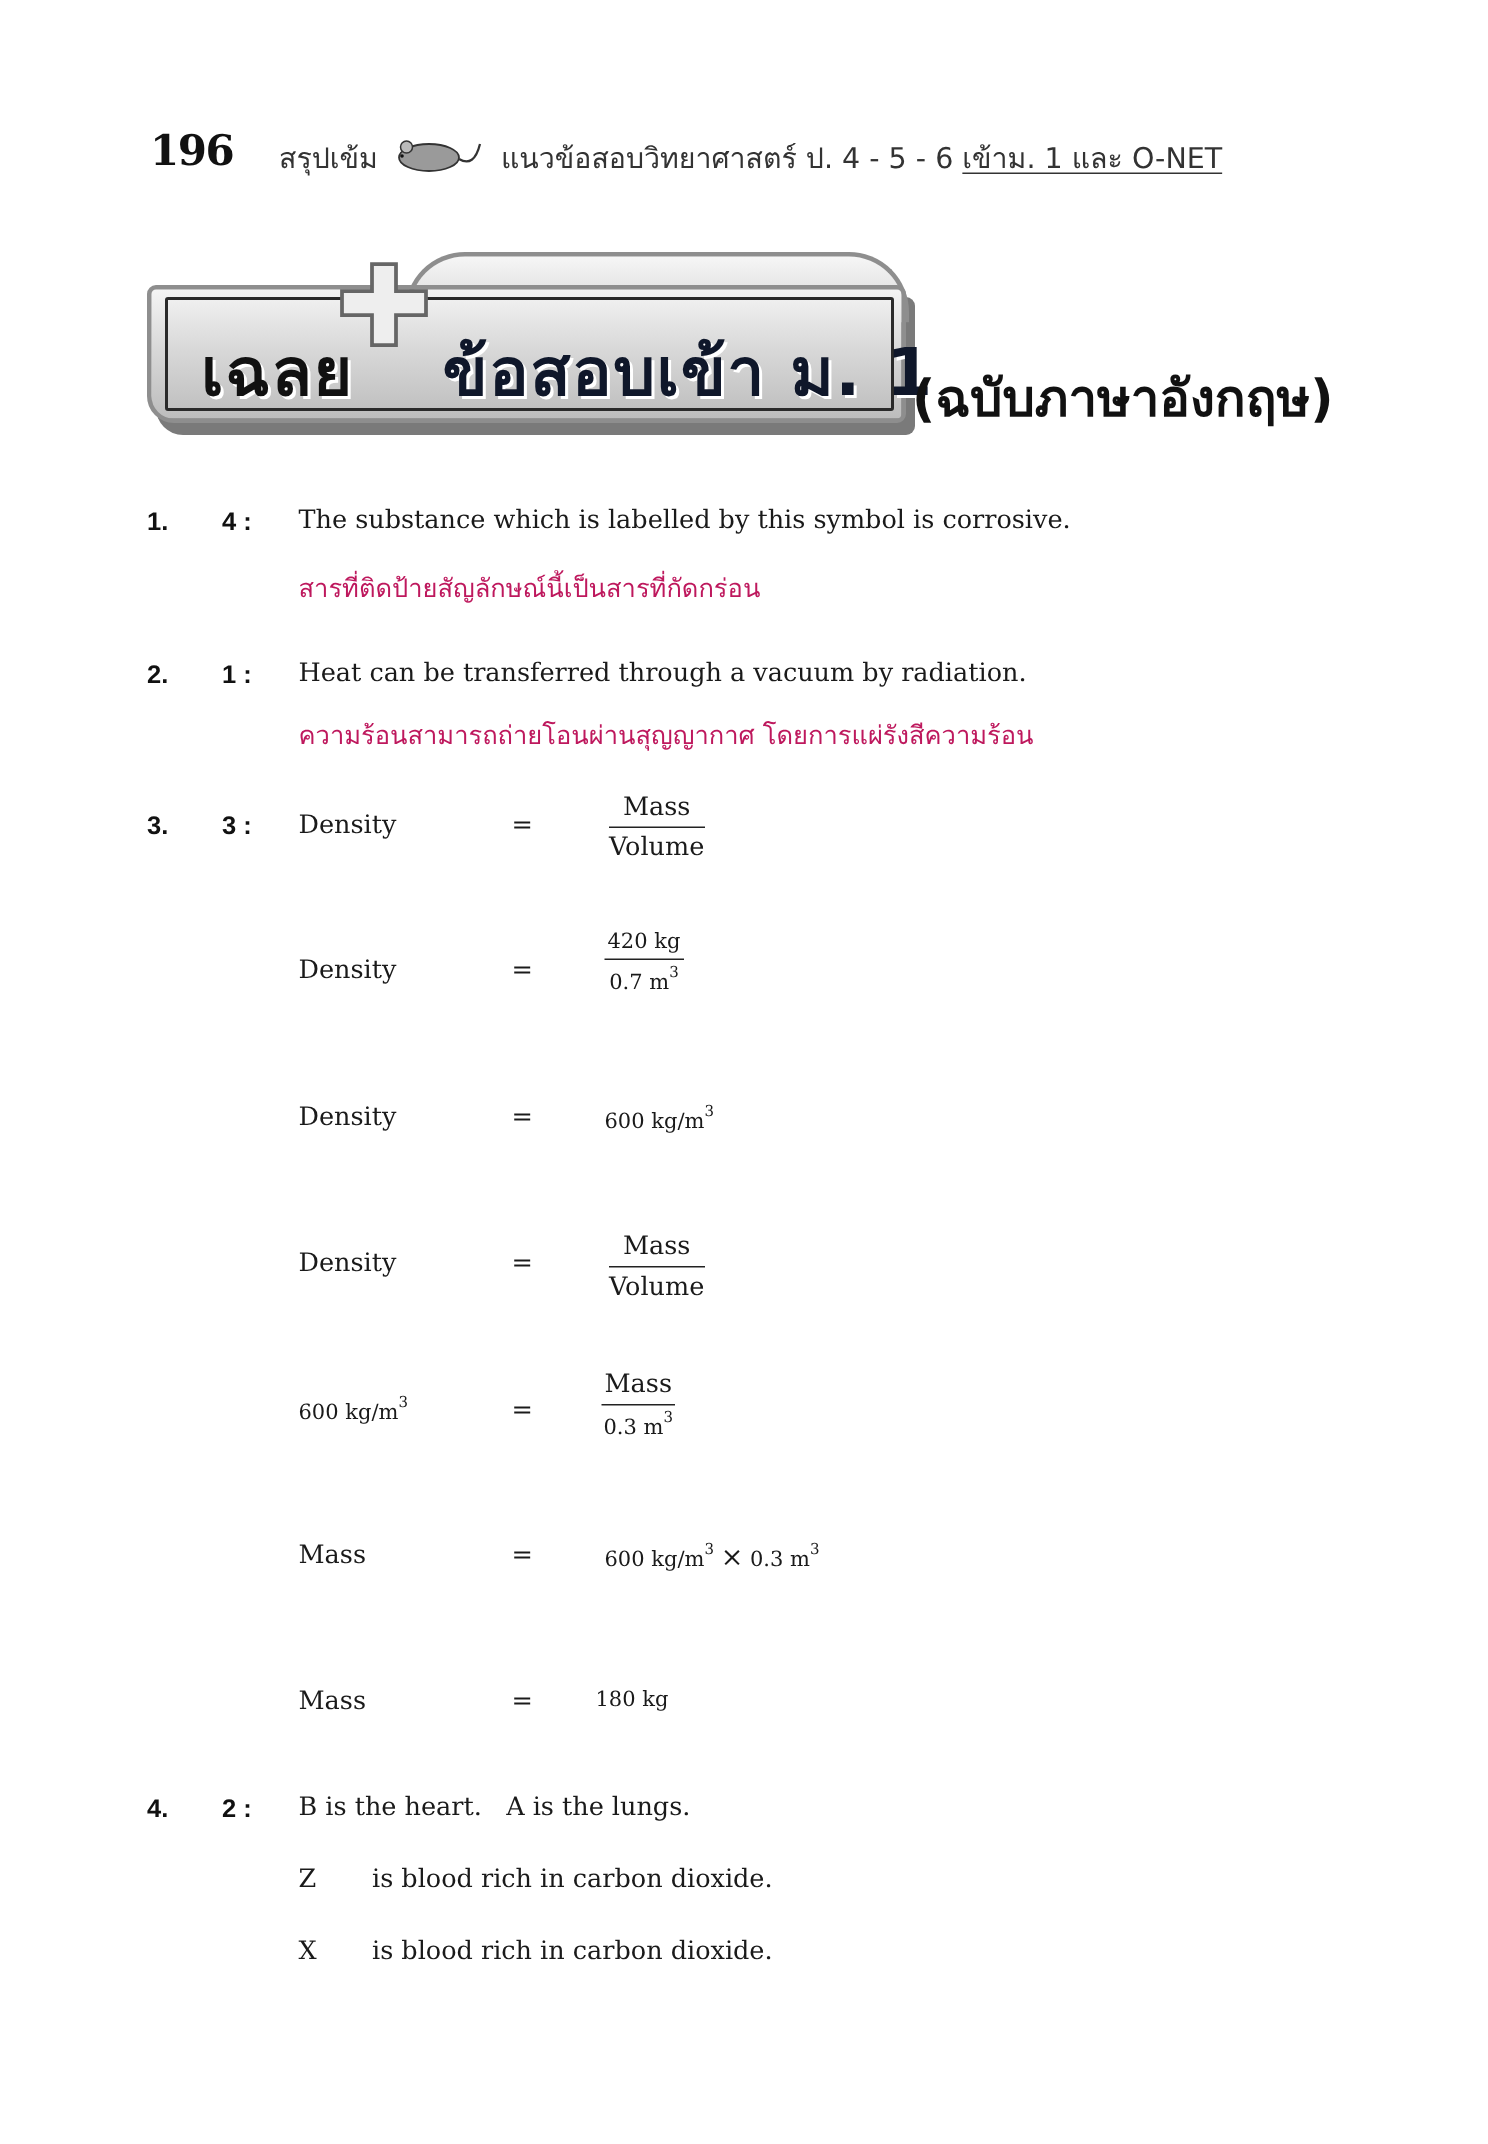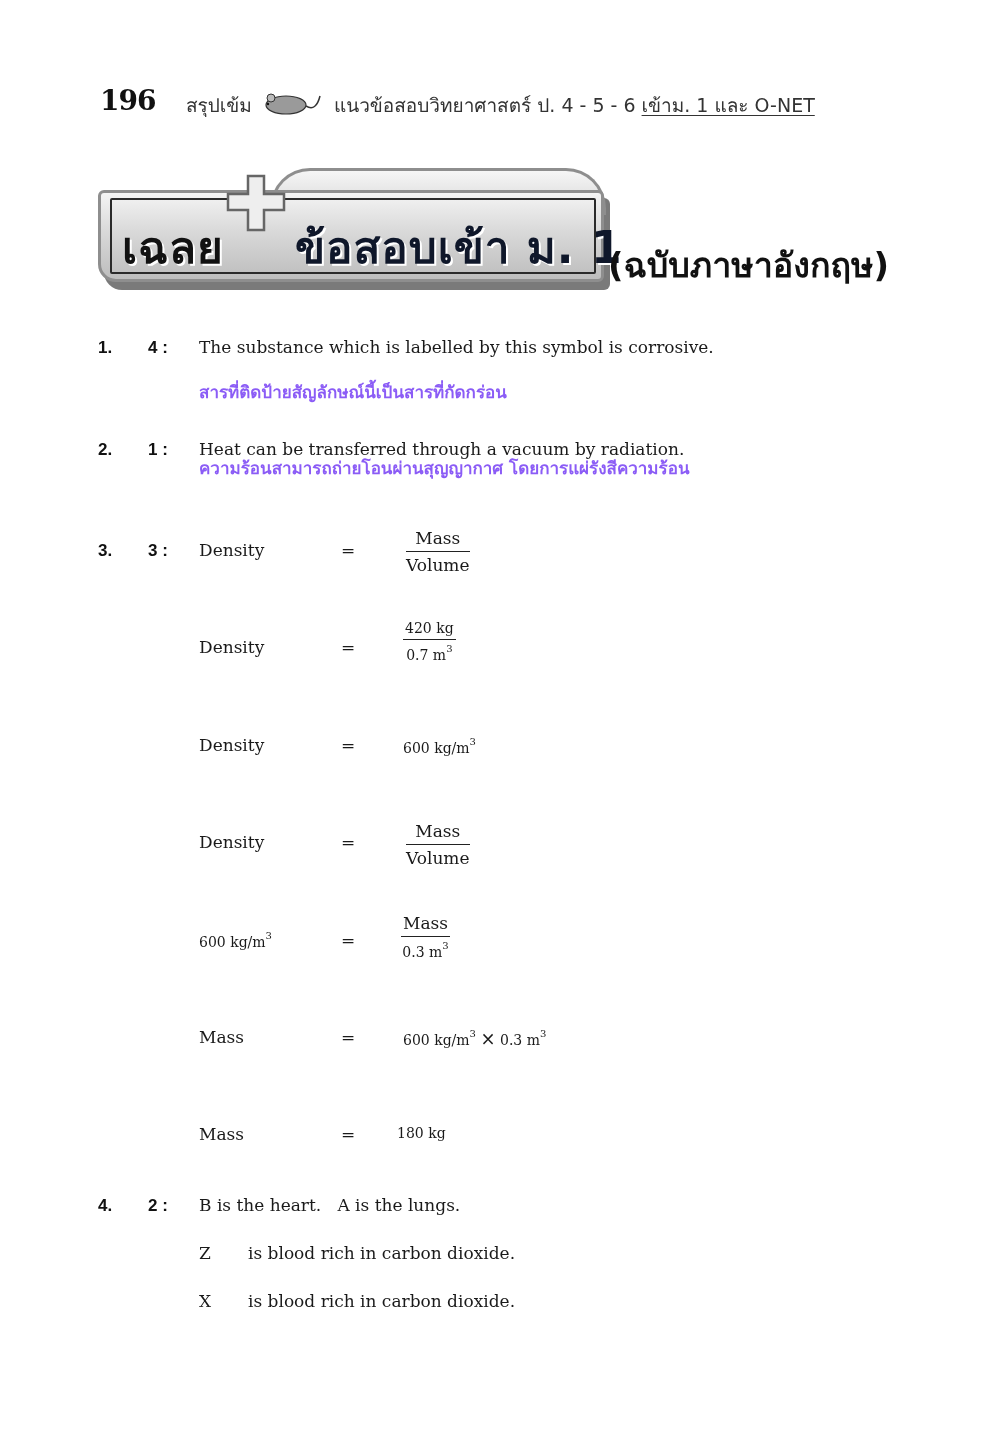--- a/index.html
+++ b/index.html
@@ -34,41 +34,41 @@
   .banner-inner {
     left: 110px; top: 198px; width: 486px; height: 76px;
     border: 2px solid #2a2a2a; box-sizing: border-box; border-radius: 2px;
   }
   .cloud {
     left: 270px; top: 168px; width: 330px; height: 44px;
     background: linear-gradient(180deg, #f6f6f6, #d4d4d4);
     border: 3px solid #8e8e8e; border-bottom: none; border-radius: 40px 40px 0 0;
   }
   .banner-w1 {
-    left: 122px; top: 212px; font-family: "DejaVu Sans", sans-serif; font-weight: 900;
+    left: 134px; top: 212px; font-family: "DejaVu Sans", sans-serif; font-weight: 900;
     font-size: 44px; color: #111; letter-spacing: 1px;
     text-shadow: 2px 2px 0 #ffffff;
   }
   .banner-w2 {
     left: 295px; top: 212px; font-family: "DejaVu Sans", sans-serif; font-weight: 900;
     font-size: 44px; color: #0f172a; letter-spacing: 1px;
     text-shadow: 2px 2px 0 #ffffff;
   }
   .plus { left: 222px; top: 172px; }
   .banner-sub {
     left: 608px; top: 216px; font-family: "DejaVu Sans", sans-serif; font-weight: bold;
     font-size: 34px; color: #111; white-space: nowrap; margin-top: 22px;
   }
 
   
   .qn {
     font-family: "Liberation Sans", sans-serif; font-weight: bold; font-size: 17px; color: #111;
   }
   .txt { font-size: 17px; color: #1a1a1a; white-space: nowrap; }
-  .th { font-family: "DejaVu Sans", sans-serif; font-size: 17px; color: #8b5cf6; white-space: nowrap; font-weight: bold; }
+  .th { font-family: "DejaVu Sans", sans-serif; font-size: 17px; color: #be185d; white-space: nowrap; }
   .eq-lhs { left: 199px; font-size: 17px; white-space: nowrap; text-align: center; }
   .eq-sign { left: 341px; font-size: 17px; }
   .frac { display: inline-flex; flex-direction: column; align-items: center; font-size: 17px; }
   .frac .num { padding: 0 2px 3px; }
   .frac .bar { align-self: stretch; border-top: 1.5px solid #222; }
   .frac .den { padding-top: 3px; }
   .small { font-size: 14px; }
   sup { font-size: 10px; vertical-align: 8px; }
 </style>
 </head>
@@ -103,21 +103,21 @@
 <div class="abs banner-sub">(ฉบับภาษาอังกฤษ)</div>
 
 <div class="abs qn" style="left:98px; top:338px;">1.</div>
 <div class="abs qn" style="left:148px; top:338px;">4 :</div>
 <div class="abs txt" style="left:199px; top:337px;">The substance which is labelled by this symbol is corrosive.</div>
 <div class="abs th" style="left:199px; top:378px;">สารที่ติดป้ายสัญลักษณ์นี้เป็นสารที่กัดกร่อน</div>
 
 <div class="abs qn" style="left:98px; top:440px;">2.</div>
 <div class="abs qn" style="left:148px; top:440px;">1 :</div>
 <div class="abs txt" style="left:199px; top:439px;">Heat can be transferred through a vacuum by radiation.</div>
-<div class="abs th" style="left:199px; top:454px;">ความร้อนสามารถถ่ายโอนผ่านสุญญากาศ โดยการแผ่รังสีความร้อน</div>
+<div class="abs th" style="left:199px; top:476px;">ความร้อนสามารถถ่ายโอนผ่านสุญญากาศ โดยการแผ่รังสีความร้อน</div>
 
 <div class="abs qn" style="left:98px; top:541px;">3.</div>
 <div class="abs qn" style="left:148px; top:541px;">3 :</div>
 
 <div class="abs eq-lhs" style="top:540px;">Density</div>
 <div class="abs eq-sign" style="top:540px;">=</div>
 <div class="abs frac" style="left:406px; top:528px;">
   <span class="num">Mass</span>
   <span class="bar"></span>
   <span class="den">Volume</span>

